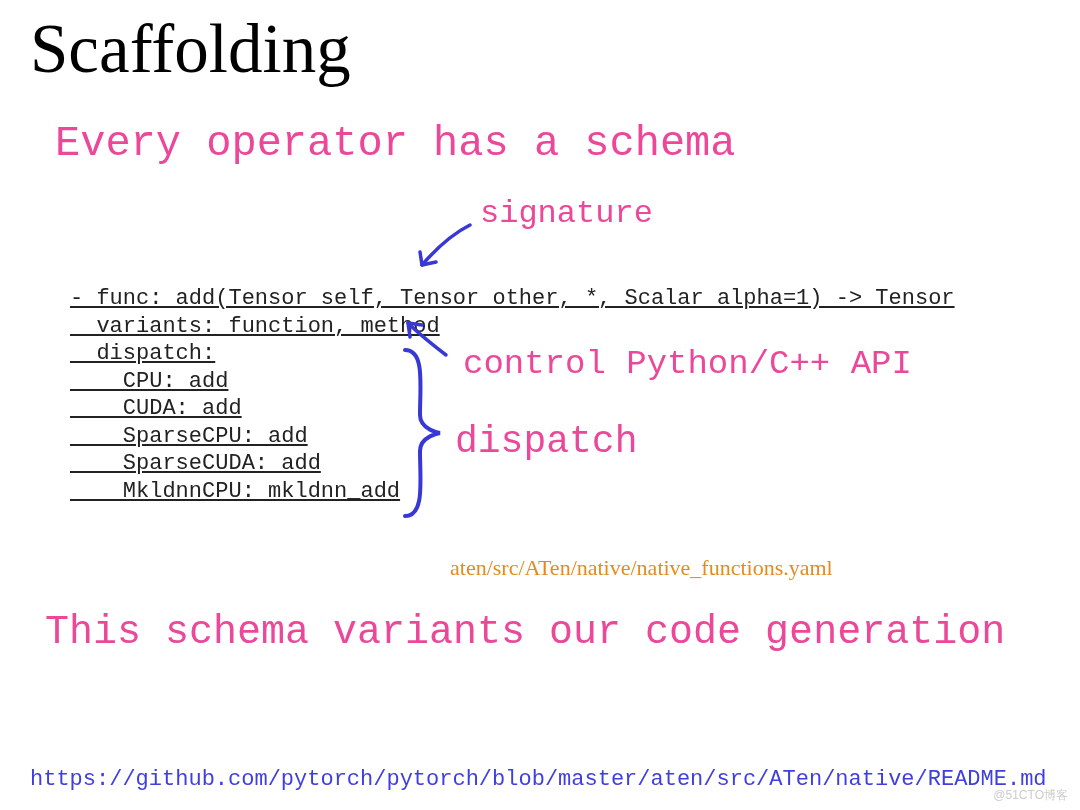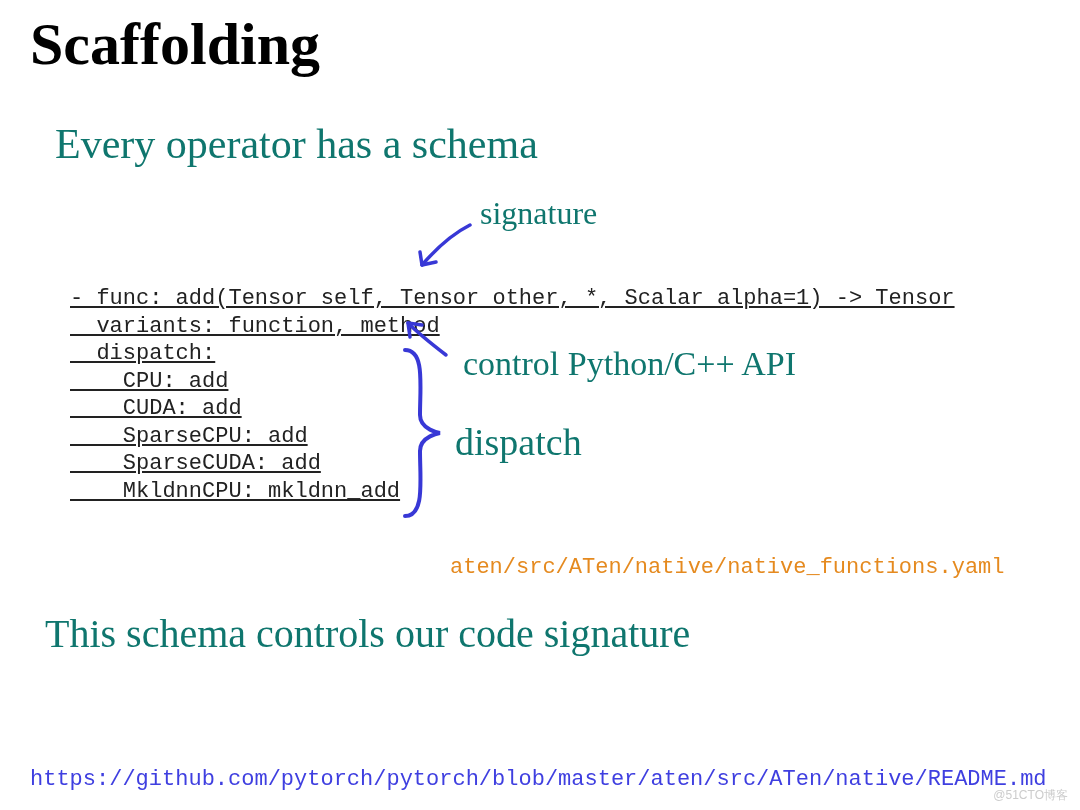--- a/index.html
+++ b/index.html
@@ -9,28 +9,28 @@
     height: 810px;
     background: #ffffff;
     font-family: "Comic Sans MS", "Segoe Script", cursive;
     position: relative;
     overflow: hidden;
   }
   .title {
     position: absolute;
     top: 10px;
     left: 30px;
-    font-size: 60px;
+    font-size: 69px;
     color: #000;
     font-family: "Brush Script MT", "Segoe Script", cursive;
-    font-weight: bold;
+    font-weight: normal;
   }
   .hand-blue {
-    color: #0f766e;
-    font-family: Liberation Serif, serif;
+    color: #ec4899;
+    font-family: Liberation Mono, monospace;
   }
   .line-schema {
     position: absolute;
     top: 120px;
     left: 55px;
     font-size: 42px;
   }
   .signature-label {
     position: absolute;
     top: 195px;
@@ -64,21 +64,21 @@
     font-size: 22px;
     color: #222;
     line-height: 1.25;
     white-space: pre;
     text-decoration: underline;
   }
   .file-path {
     position: absolute;
     top: 555px;
     left: 450px;
-    font-family: Liberation Mono, monospace;
+    font-family: Liberation Serif, serif;
     font-size: 22px;
     color: #e58a1f;
   }
   .github-url {
     position: absolute;
     bottom: 18px;
     left: 30px;
     font-family: "Courier New", monospace;
     font-size: 22px;
     color: #3f3fe0;
@@ -127,17 +127,17 @@
 <div class="hand-blue control-label">control Python/C++ API</div>
 
 <svg class="annot" style="top:345px; left:395px;" width="55" height="180">
   <path d="M10,5 C30,5 25,40 25,70 C25,85 45,88 45,88 C45,88 25,91 25,106 C25,136 30,171 10,171" stroke="#3838d6" stroke-width="4" fill="none" stroke-linecap="round"></path>
 </svg>
 
 <div class="hand-blue dispatch-label">dispatch</div>
 
 <div class="file-path">aten/src/ATen/native/native_functions.yaml</div>
 
-<div class="hand-blue bottom-note">This schema controls our code signature</div>
+<div class="hand-blue bottom-note">This schema variants our code generation</div>
 
 <div class="github-url">https://github.com/pytorch/pytorch/blob/master/aten/src/ATen/native/README.md</div>
 
 <div class="watermark">@51CTO博客</div>
 
 </body></html>

